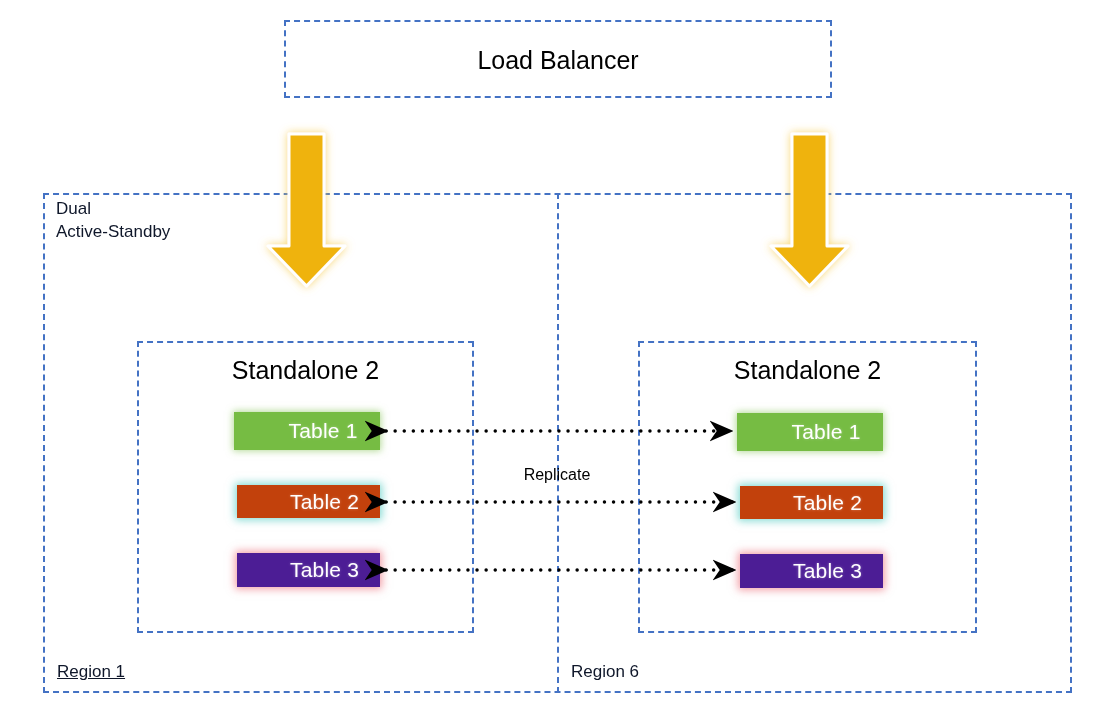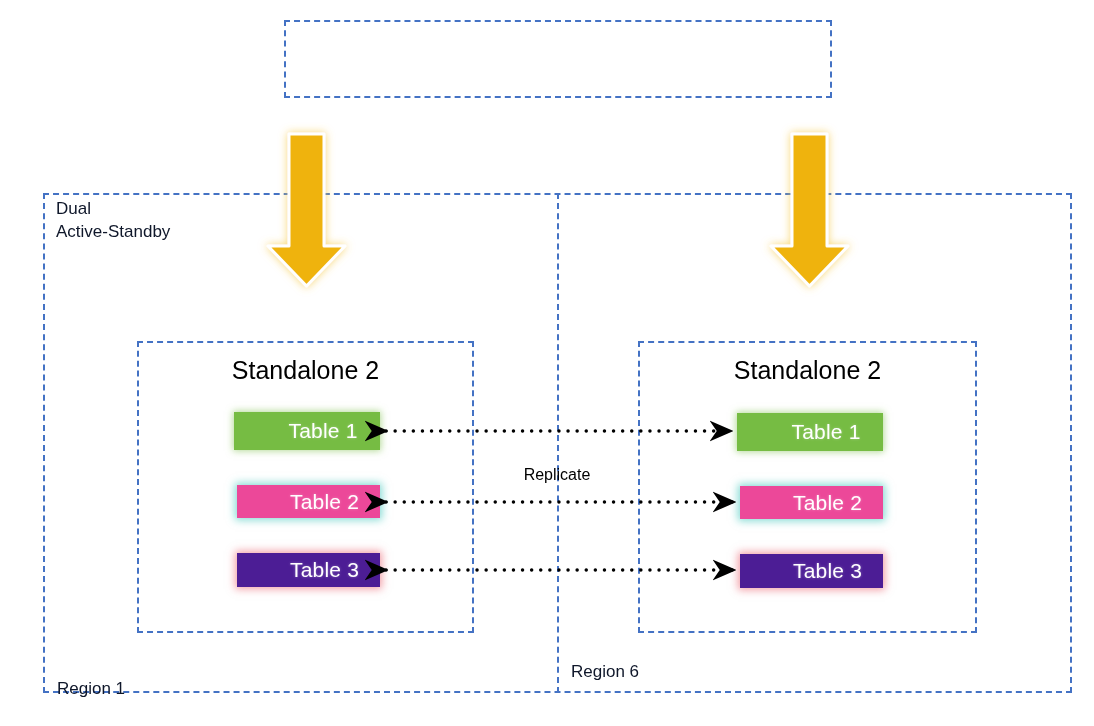--- a/index.html
+++ b/index.html
@@ -66,48 +66,49 @@
     display: flex;
     align-items: center;
     justify-content: center;
     color: #ffffff;
     font-size: 21px;
     letter-spacing: .2px;
     text-shadow: 0 0 3px rgba(255,255,255,.35);
     padding-left: 32px;
   }
   .chip-green  { background: #76bc43; box-shadow: 0 0 7px 1px rgba(118,188,67,.55); }
-  .chip-teal   { background: #ec4899; box-shadow: 0 0 8px 2px rgba(51,195,183,.60); }
+  .chip-teal   { background: #c2410c; box-shadow: 0 0 8px 2px rgba(51,195,183,.60); }
   .chip-red    { background: #4c1d95; box-shadow: 0 0 8px 2px rgba(232,80,95,.55); }
 
   
   #overlay {
     position: absolute;
     left: 0;
     top: 0;
     width: 1094px;
     height: 726px;
     pointer-events: none;
   }
 </style>
 </head>
 <body>
 
 <div id="canvas">
 
   <div class="dashed-box" style="left:284px; top:20px; width:548px; height:78px;"></div>
+  <div class="box-title" style="left:284px; top:46px; width:548px;">Load Balancer</div>
 
   <div class="dashed-box" style="left:43px; top:193px; width:1029px; height:500px;"></div>
 
   <div class="corner-label" style="left:56px; top:198px;">Dual
 Active-Standby</div>
 
   <div class="divider-line" style="left:557px; top:193px; height:500px;"></div>
 
-  <div class="corner-label" style="left:57px; top:678px;">Region 1</div>
+  <div class="corner-label" style="left:57px; top:661px;text-decoration:underline;">Region 1</div>
   <div class="corner-label" style="left:571px; top:661px;">Region 6</div>
 
   <div class="dashed-box" style="left:137px; top:341px; width:337px; height:292px;"></div>
   <div class="box-title" style="left:137px; top:356px; width:337px;">Standalone 2</div>
 
   <div class="table-chip chip-green" style="left:234px; top:412px; width:146px; height:38px;">
     <span>Table 1</span>
   </div>
   <div class="table-chip chip-teal" style="left:237px; top:485px; width:143px; height:33px;">
     <span>Table 2</span>

